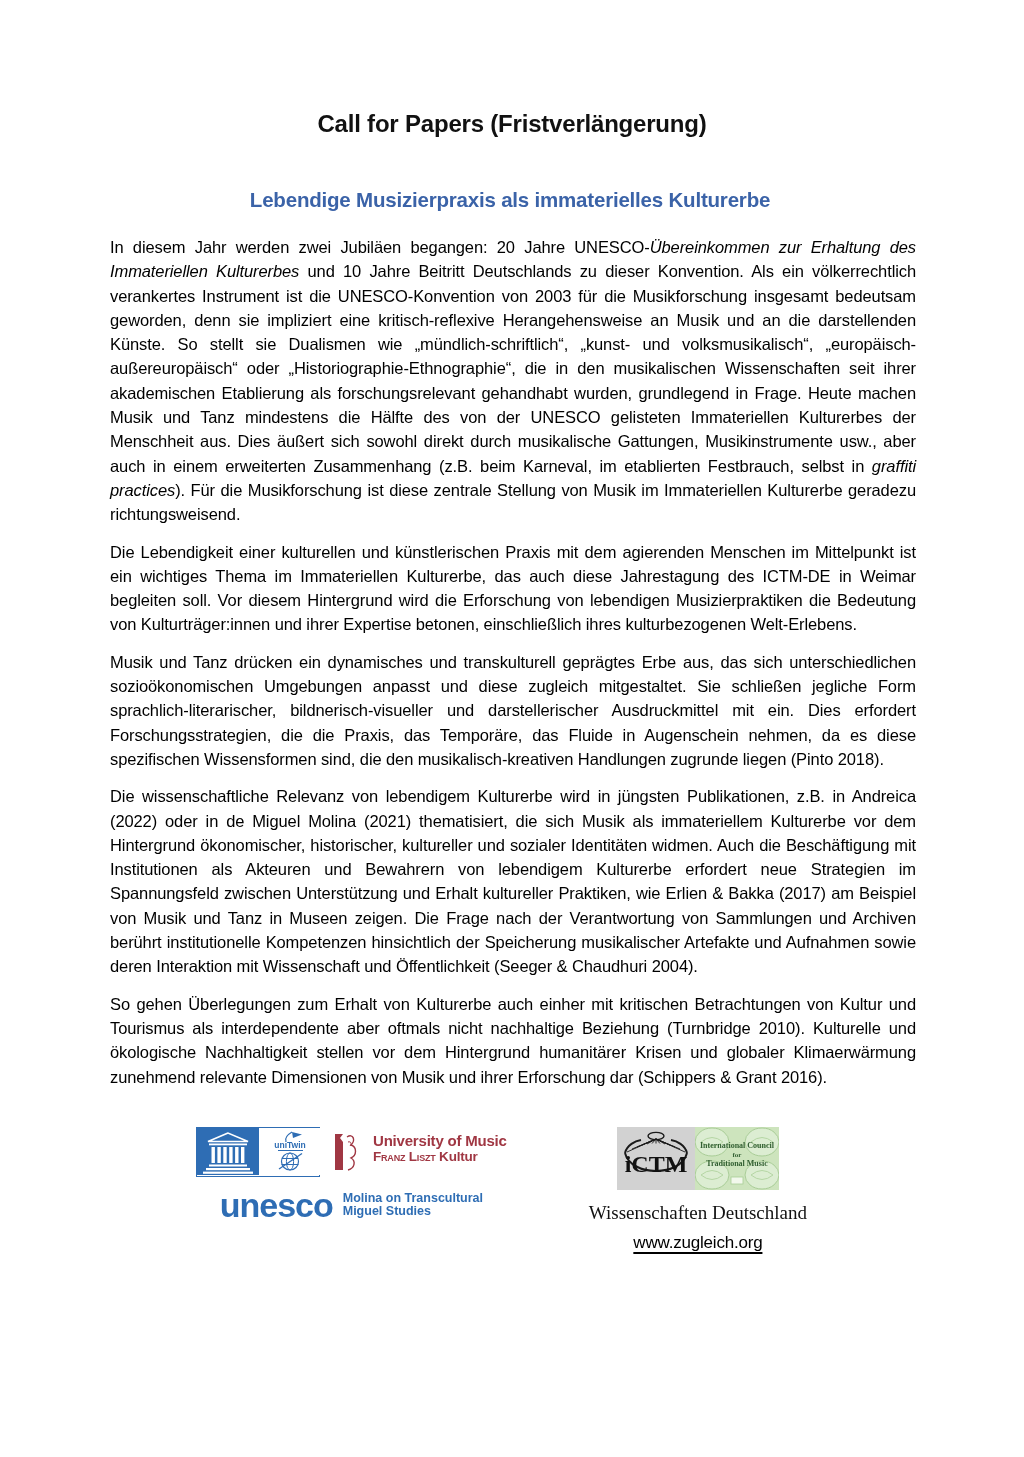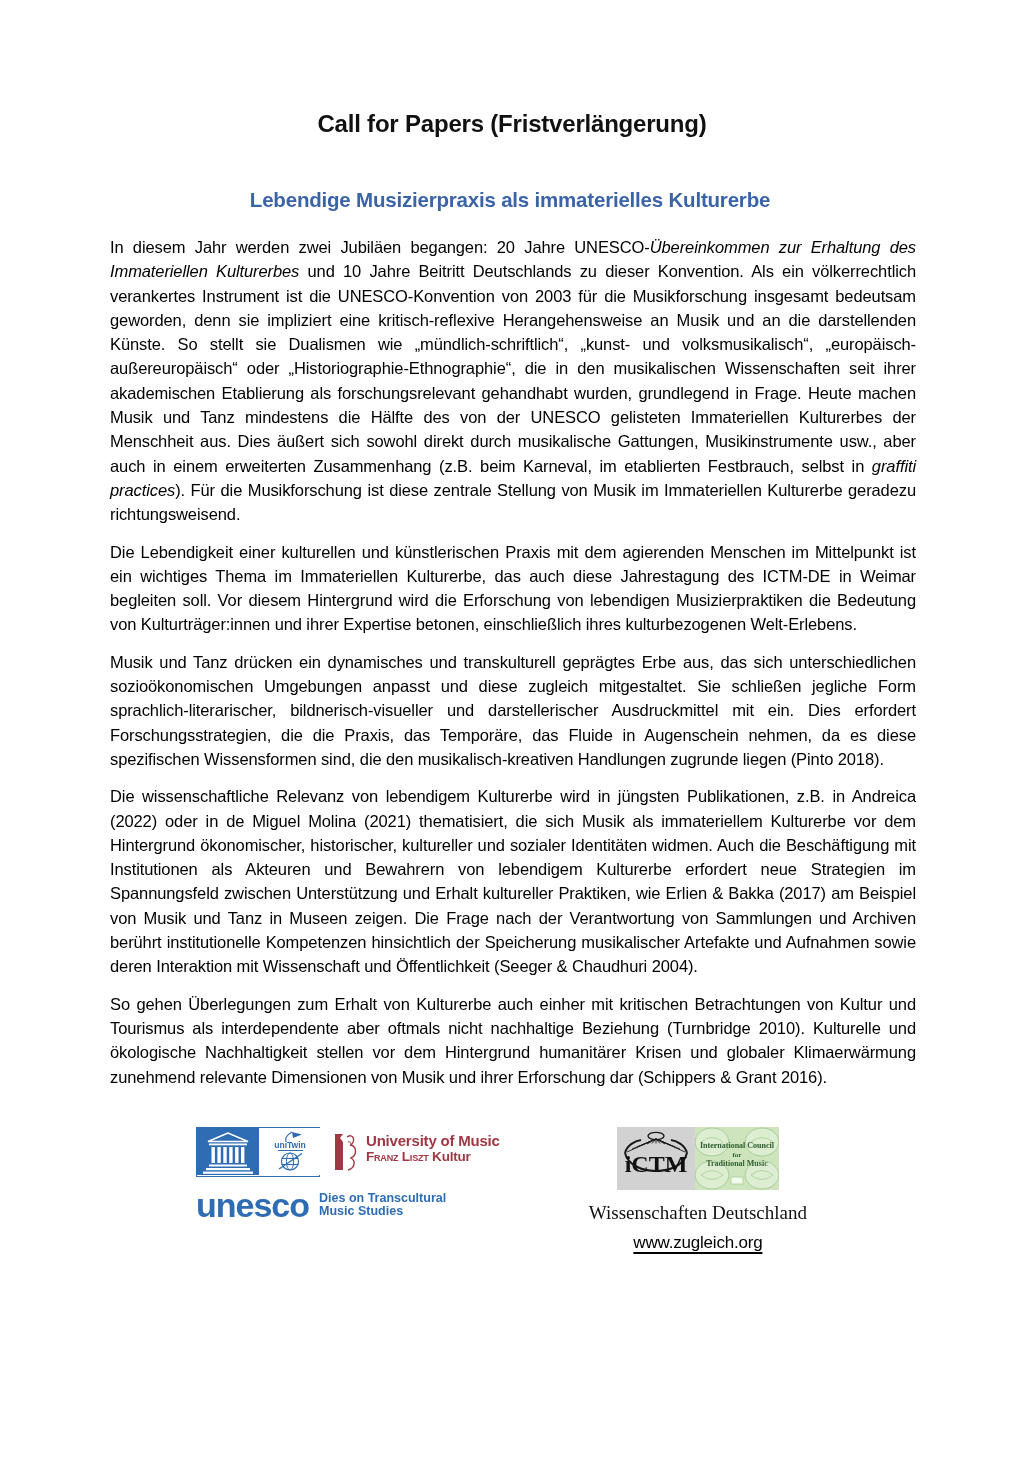--- a/index.html
+++ b/index.html
@@ -25,26 +25,26 @@
   .smallcaps{font-variant:small-caps;}
   .doc-heading{font-size:20.5px;font-weight:600;color:var(--accent-blue);margin:50px 4px 0 0;letter-spacing:-0.2px;}
   .body-text{margin-top:23px;padding:0 108px 0 110px;}
   .para{
     margin:0 0 13px 0;text-align:justify;
     font-size:16.5px;line-height:24.3px;letter-spacing:-0.1px;color:#000;
   }
   .para .italic{font-style:italic;}
   
   .footer{display:flex;justify-content:space-between;padding:0 217px 0 196px;margin-top:38px;}
-  .footer-left{display:flex;flex-direction:column;}
+  .footer-left{display:flex;flex-direction:column;align-items:center;}
   .logo-row{display:flex;align-items:flex-start;}
   .unesco-emblem{display:flex;border:1.5px solid var(--unesco-blue);width:124px;height:50px;background:#fff;}
   .emblem-half{width:62px;height:47px;}
   .hfm-logo{display:flex;align-items:flex-start;margin-left:11px;margin-top:5px;}
-  .hfm-text{margin-left:7px;color:var(--hfm-red);line-height:1.15;}
+  .hfm-text{margin-left:14px;color:var(--hfm-red);line-height:1.15;}
   .hfm-line1{font-size:15px;font-weight:600;letter-spacing:-0.2px;}
   .hfm-line2{font-size:13.5px;font-weight:600;letter-spacing:-0.2px;}
   .row2{display:flex;align-items:flex-start;margin-top:13px;}
   .unesco-wordmark{
     font-size:34px;font-weight:700;color:var(--unesco-blue);
     letter-spacing:-1px;line-height:30px;
   }
   .chair-text{margin-left:10px;margin-top:2px;color:var(--unesco-blue);font-size:12.5px;font-weight:700;line-height:13.5px;}
   .doc-link{
     display:block;color:#000;font-size:18px;font-weight:500;letter-spacing:-0.2px;
@@ -122,22 +122,22 @@
           </span>
           <div class="hfm-text">
             <div class="hfm-line1">University of Music</div>
             <div class="hfm-line2"><span class="smallcaps">Franz Liszt</span><span> Kultur</span></div>
           </div>
         </div>
       </div>
       <div class="row2">
         <div class="unesco-wordmark">unesco</div>
         <div class="chair-text">
-          <div>Dies on Transcultural</div>
-          <div>Music Studies</div>
+          <div>Molina on Transcultural</div>
+          <div>Miguel Studies</div>
         </div>
       </div>
     </div>
 
     <div class="footer-right">
       <div class="ictm-logos">
         <span>
           <svg width="78" height="63" viewBox="0 0 78 63">
             <rect x="0" y="0" width="78" height="63" fill="#d2d2d2"></rect>
             <ellipse cx="39" cy="9" rx="8" ry="3.6" fill="none" stroke="#1a1a1a" stroke-width="1.4"></ellipse>

